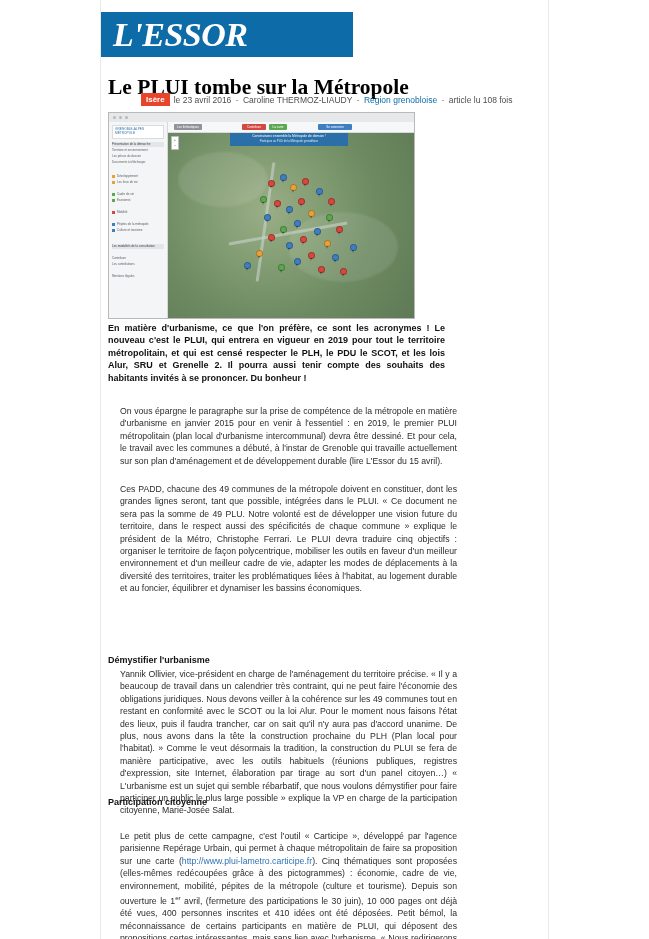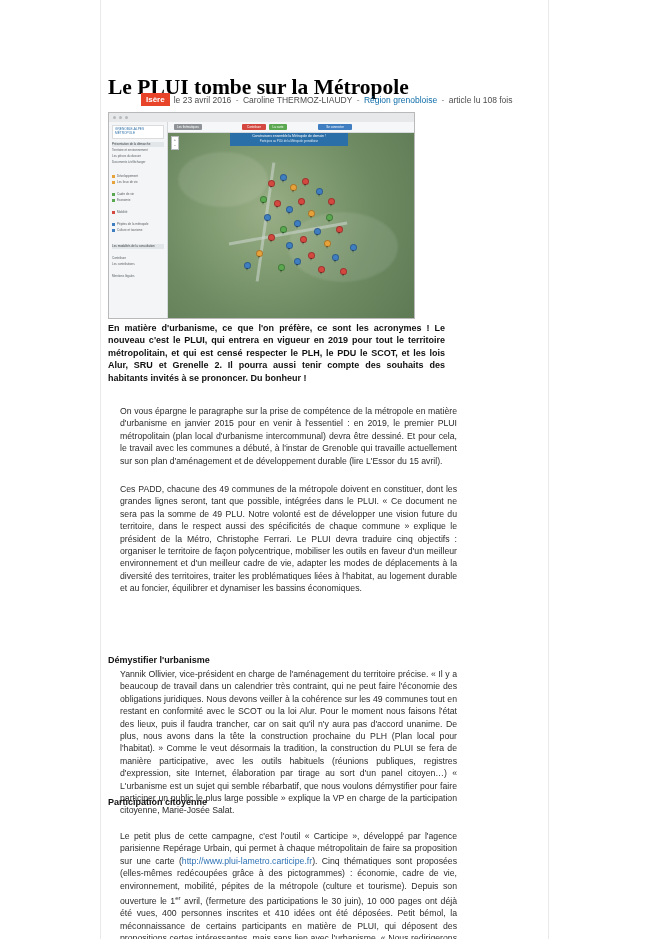--- a/index.html
+++ b/index.html
@@ -298,20 +298,23 @@
 </head>
 <body>
 
 <div class="page">
 
   <div class="side-rule left"></div>
   <div class="side-rule right"></div>
 
   <div class="content">
 
+    <div class="masthead">
+      <div class="logo-text">L'ESSOR</div>
+    </div>
 
     <h1 class="article-title">Le PLUI tombe sur la Métropole</h1>
 
     <div class="byline">
       <span class="tag">Isère</span><span class="plain">le 23 avril 2016</span><span class="sep"> - </span><span class="plain">Caroline THERMOZ-LIAUDY</span><span class="sep"> - </span><span class="region">Région grenobloise</span><span class="sep"> - </span><span class="plain">article lu 108 fois</span>
     </div>
 
     <div class="figure">
       <div class="fig-browser-bar">
         <span class="dot" style="left:4px"></span>

